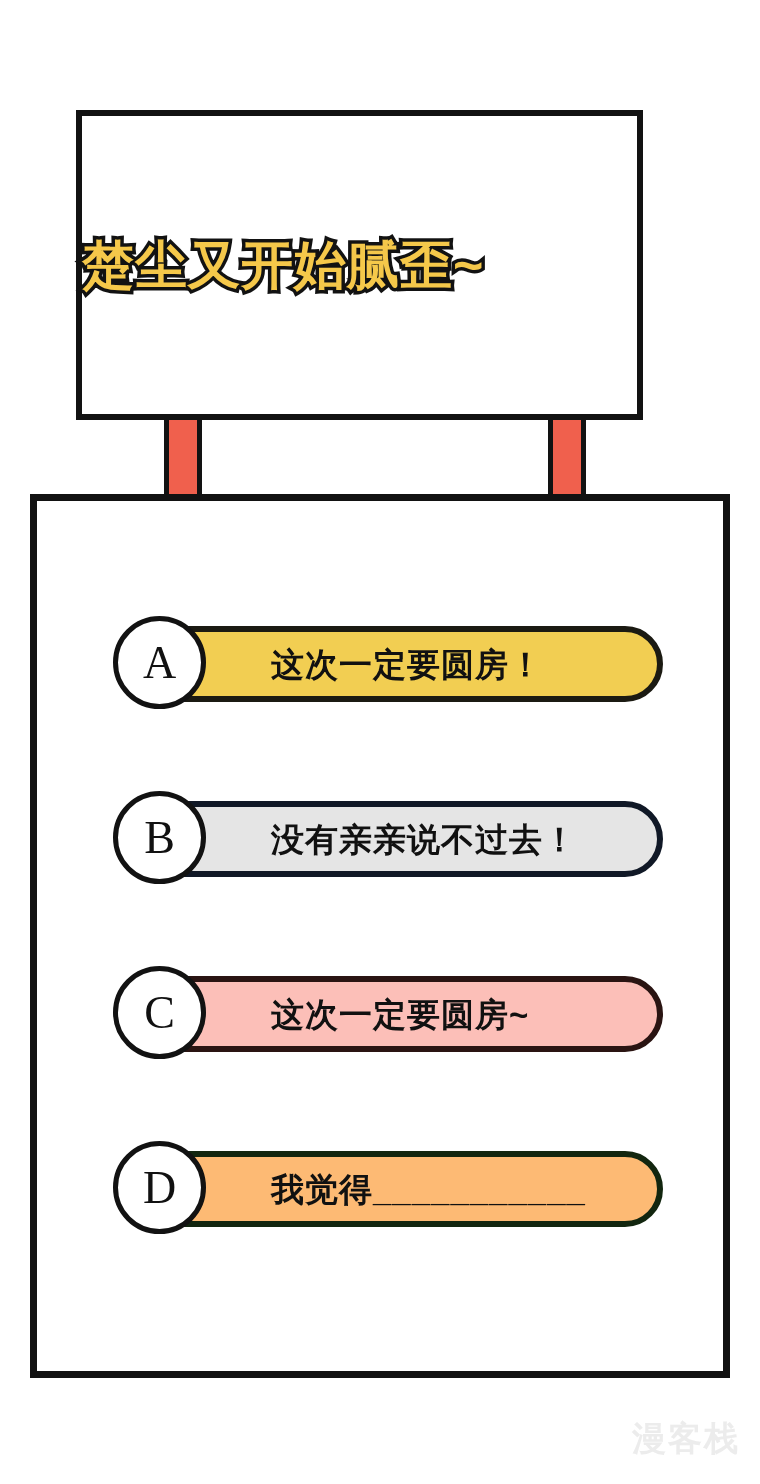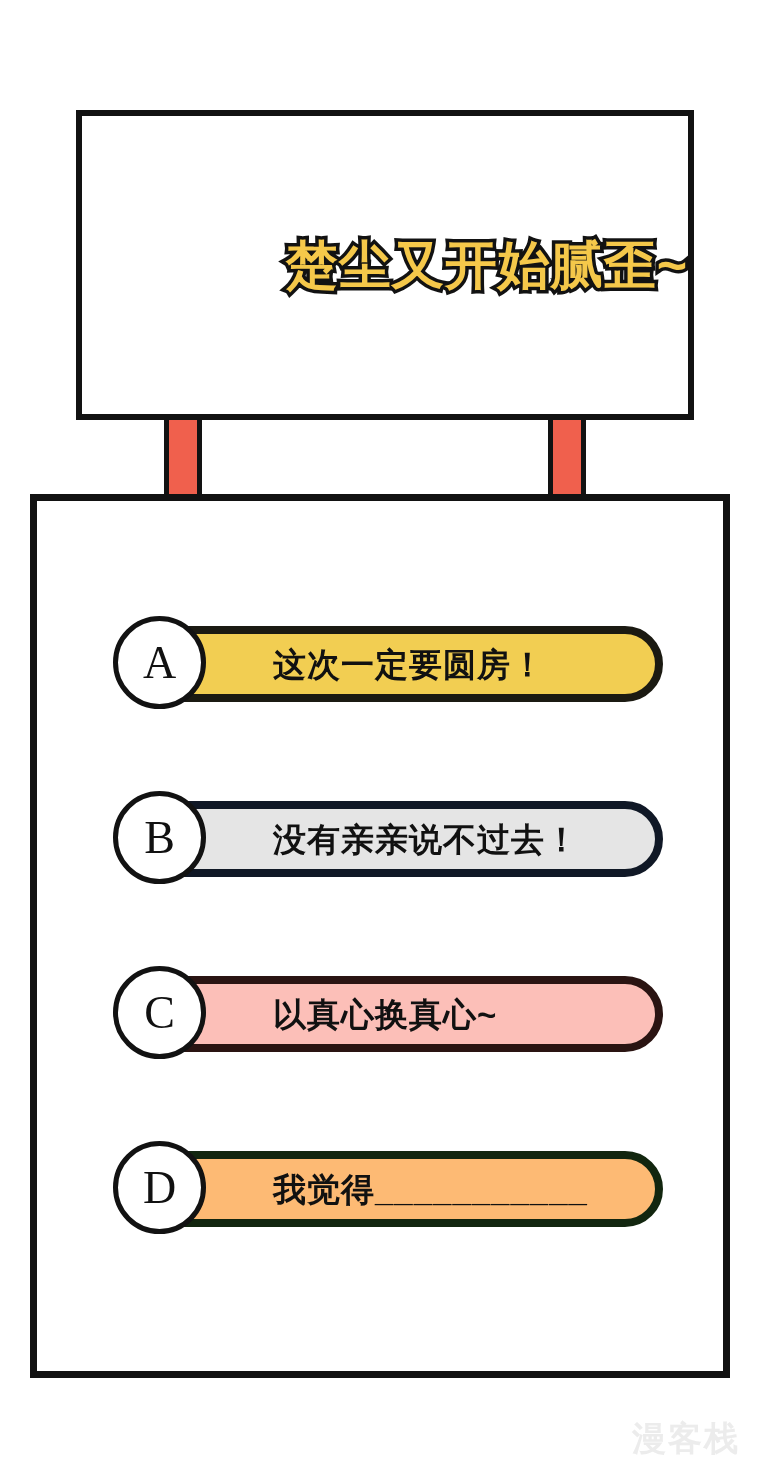--- a/index.html
+++ b/index.html
@@ -21,28 +21,28 @@
     position: absolute;
     inset: 0;
     background: #ffffff;
   }
 
   
   #sign-board {
     position: absolute;
     left: 76px;
     top: 110px;
-    width: 618px;
+    width: 567px;
     height: 310px;
     box-sizing: border-box;
     background: #ffffff;
     border: 6px solid #121212;
     display: flex;
     flex-direction: column;
-    align-items: flex-end;
+    align-items: flex-start;
     justify-content: center;
     z-index: 4;
   }
 
   .sign-line {
     font-size: 52px;
     font-weight: 700;
     line-height: 1.28;
     letter-spacing: 1px;
     color: #F5C84A;
@@ -107,21 +107,21 @@
     align-items: center;
   }
 
   .option-pill {
     position: absolute;
     left: 98px;
     top: 10px;
     width: 528px;
     height: 76px;
     box-sizing: border-box;
-    border: 8px solid #3b82f6;
+    border: 6px solid #3b82f6;
     border-radius: 40px;
     display: flex;
     align-items: center;
     z-index: 1;
   }
 
   .option-text {
     margin-left: 130px;
     font-size: 33px;
     font-weight: 700;
@@ -203,21 +203,21 @@
         <div class="option-pill pill-b">
           <span class="option-text">没有亲亲说不过去！</span>
         </div>
         <div class="option-badge">
           <span class="option-letter">B</span>
         </div>
       </div>
 
       <div class="option-row">
         <div class="option-pill pill-c">
-          <span class="option-text">以真心换真心~</span>
+          <span class="option-text">这次一定要圆房~</span>
         </div>
         <div class="option-badge">
           <span class="option-letter">C</span>
         </div>
       </div>
 
       <div class="option-row">
         <div class="option-pill pill-d">
           <span class="option-text">我觉得___________</span>
         </div>

